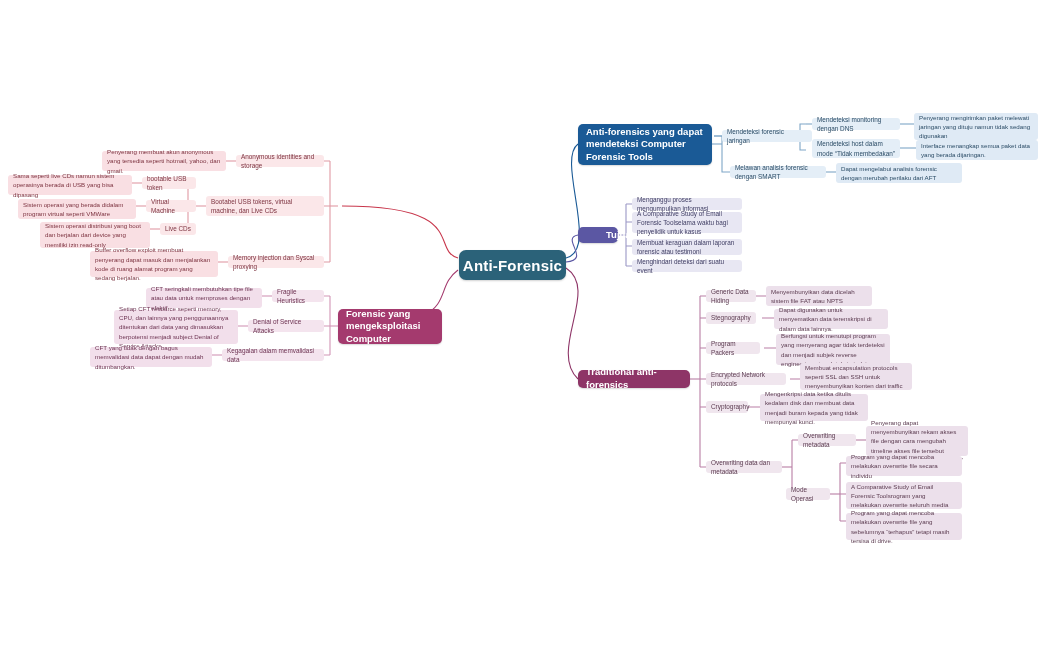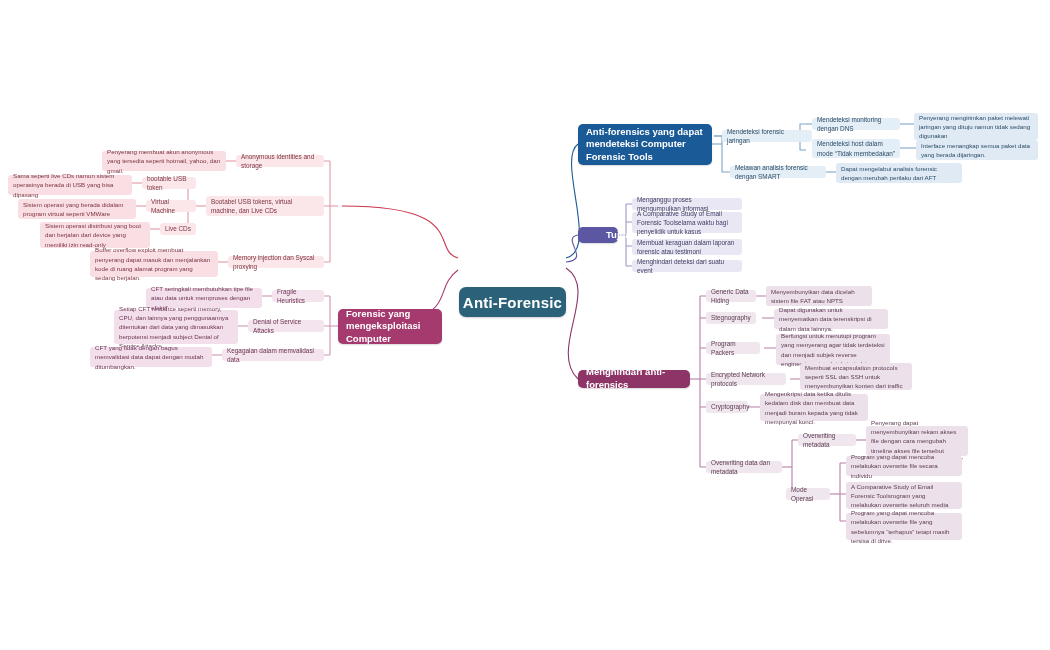--- a/index.html
+++ b/index.html
@@ -9,21 +9,20 @@
   #canvas{position:absolute;inset:0;}
   svg#links{position:absolute;left:0;top:0;width:1050px;height:650px;pointer-events:none;}
   .node{position:absolute;box-sizing:border-box;}
 
   
   .central{
     background:#2b6279;color:#ffffff;border-radius:7px;
     font-size:15px;font-weight:700;letter-spacing:.2px;
     display:flex;align-items:center;justify-content:center;
     box-shadow:0 1px 2px rgba(0,0,0,.18);
-    margin-top:37px;
   }
 
   
   .l1{
     color:#ffffff;border-radius:5px;font-size:9.5px;font-weight:700;
     padding:6px 8px;line-height:1.32;display:flex;align-items:center;
     box-shadow:0 1px 1.5px rgba(0,0,0,.15);
   }
   .l1.blue{background:#1a5a96;}
   .l1.purple{background:#5b57a3;padding-left:28px;}
@@ -165,21 +164,21 @@
   <span class="txt">A Comparative Study of Email Forensic Toolselama waktu bagi penyelidik untuk kasus</span>
 </div>
 <div class="node l2 purple" style="left:632px;top:239px;width:110px;height:16px;">
   <span class="txt">Membuat keraguan dalam laporan forensic atau testimoni</span>
 </div>
 <div class="node l2 purple" style="left:632px;top:260px;width:110px;height:12px;">
   <span class="txt">Menghindari deteksi dari suatu event</span>
 </div>
 
 <div class="node l1 magenta" style="left:578px;top:370px;width:112px;height:18px;">
-  <span class="txt">Menghindari anti-forensics</span>
+  <span class="txt">Traditional anti-forensics</span>
 </div>
 
 <div class="node l2 magenta" style="left:706px;top:290px;width:50px;height:12px;">
   <span class="txt">Generic Data Hiding</span>
 </div>
 <div class="node l3 magenta" style="left:766px;top:286px;width:106px;height:20px;">
   <span class="txt">Menyembunyikan data dicelah sistem file FAT atau NPTS</span>
 </div>
 
 <div class="node l2 magenta" style="left:706px;top:312px;width:50px;height:12px;">

